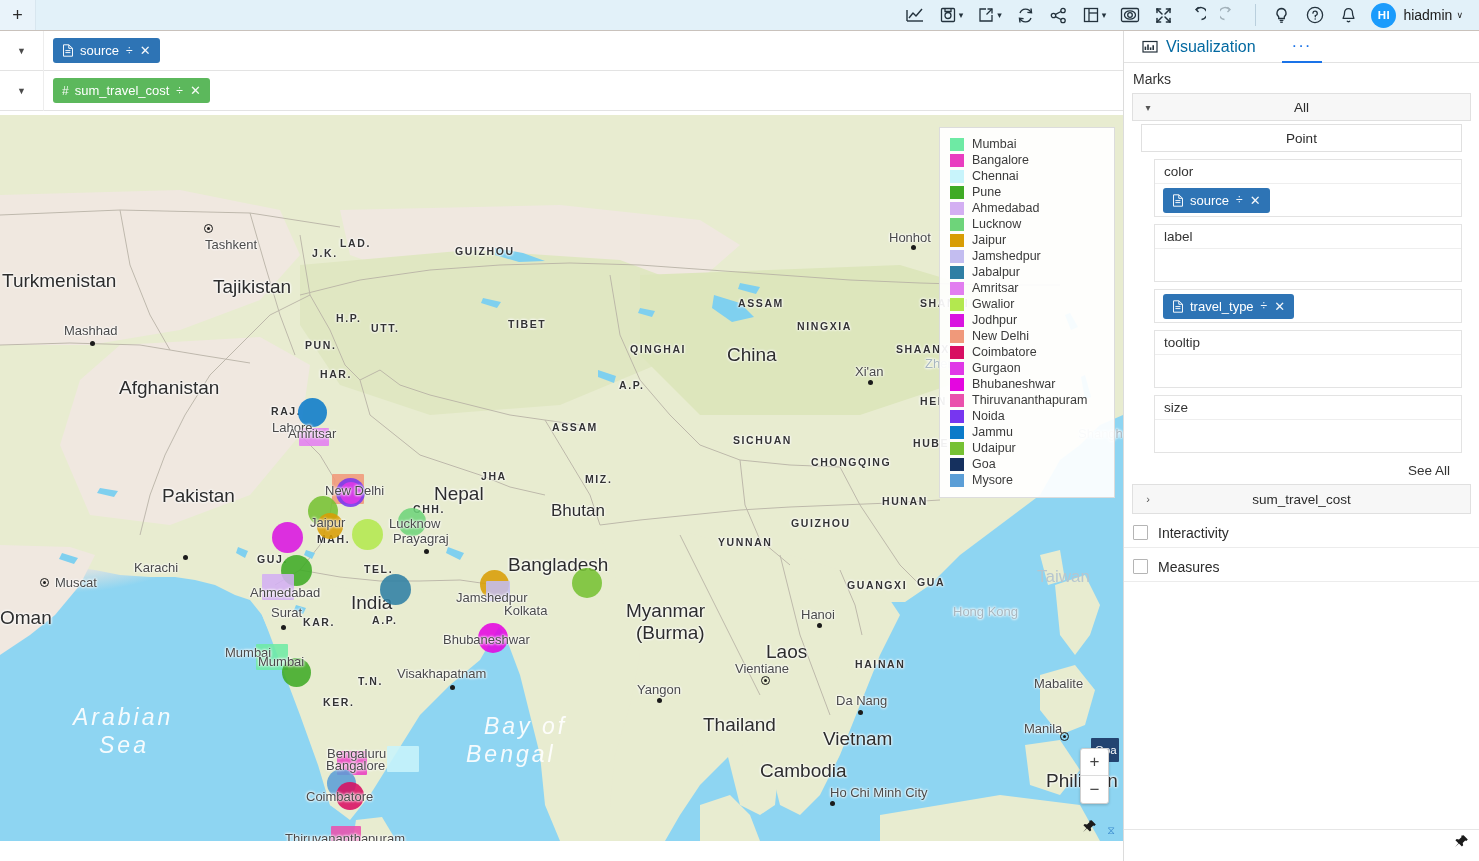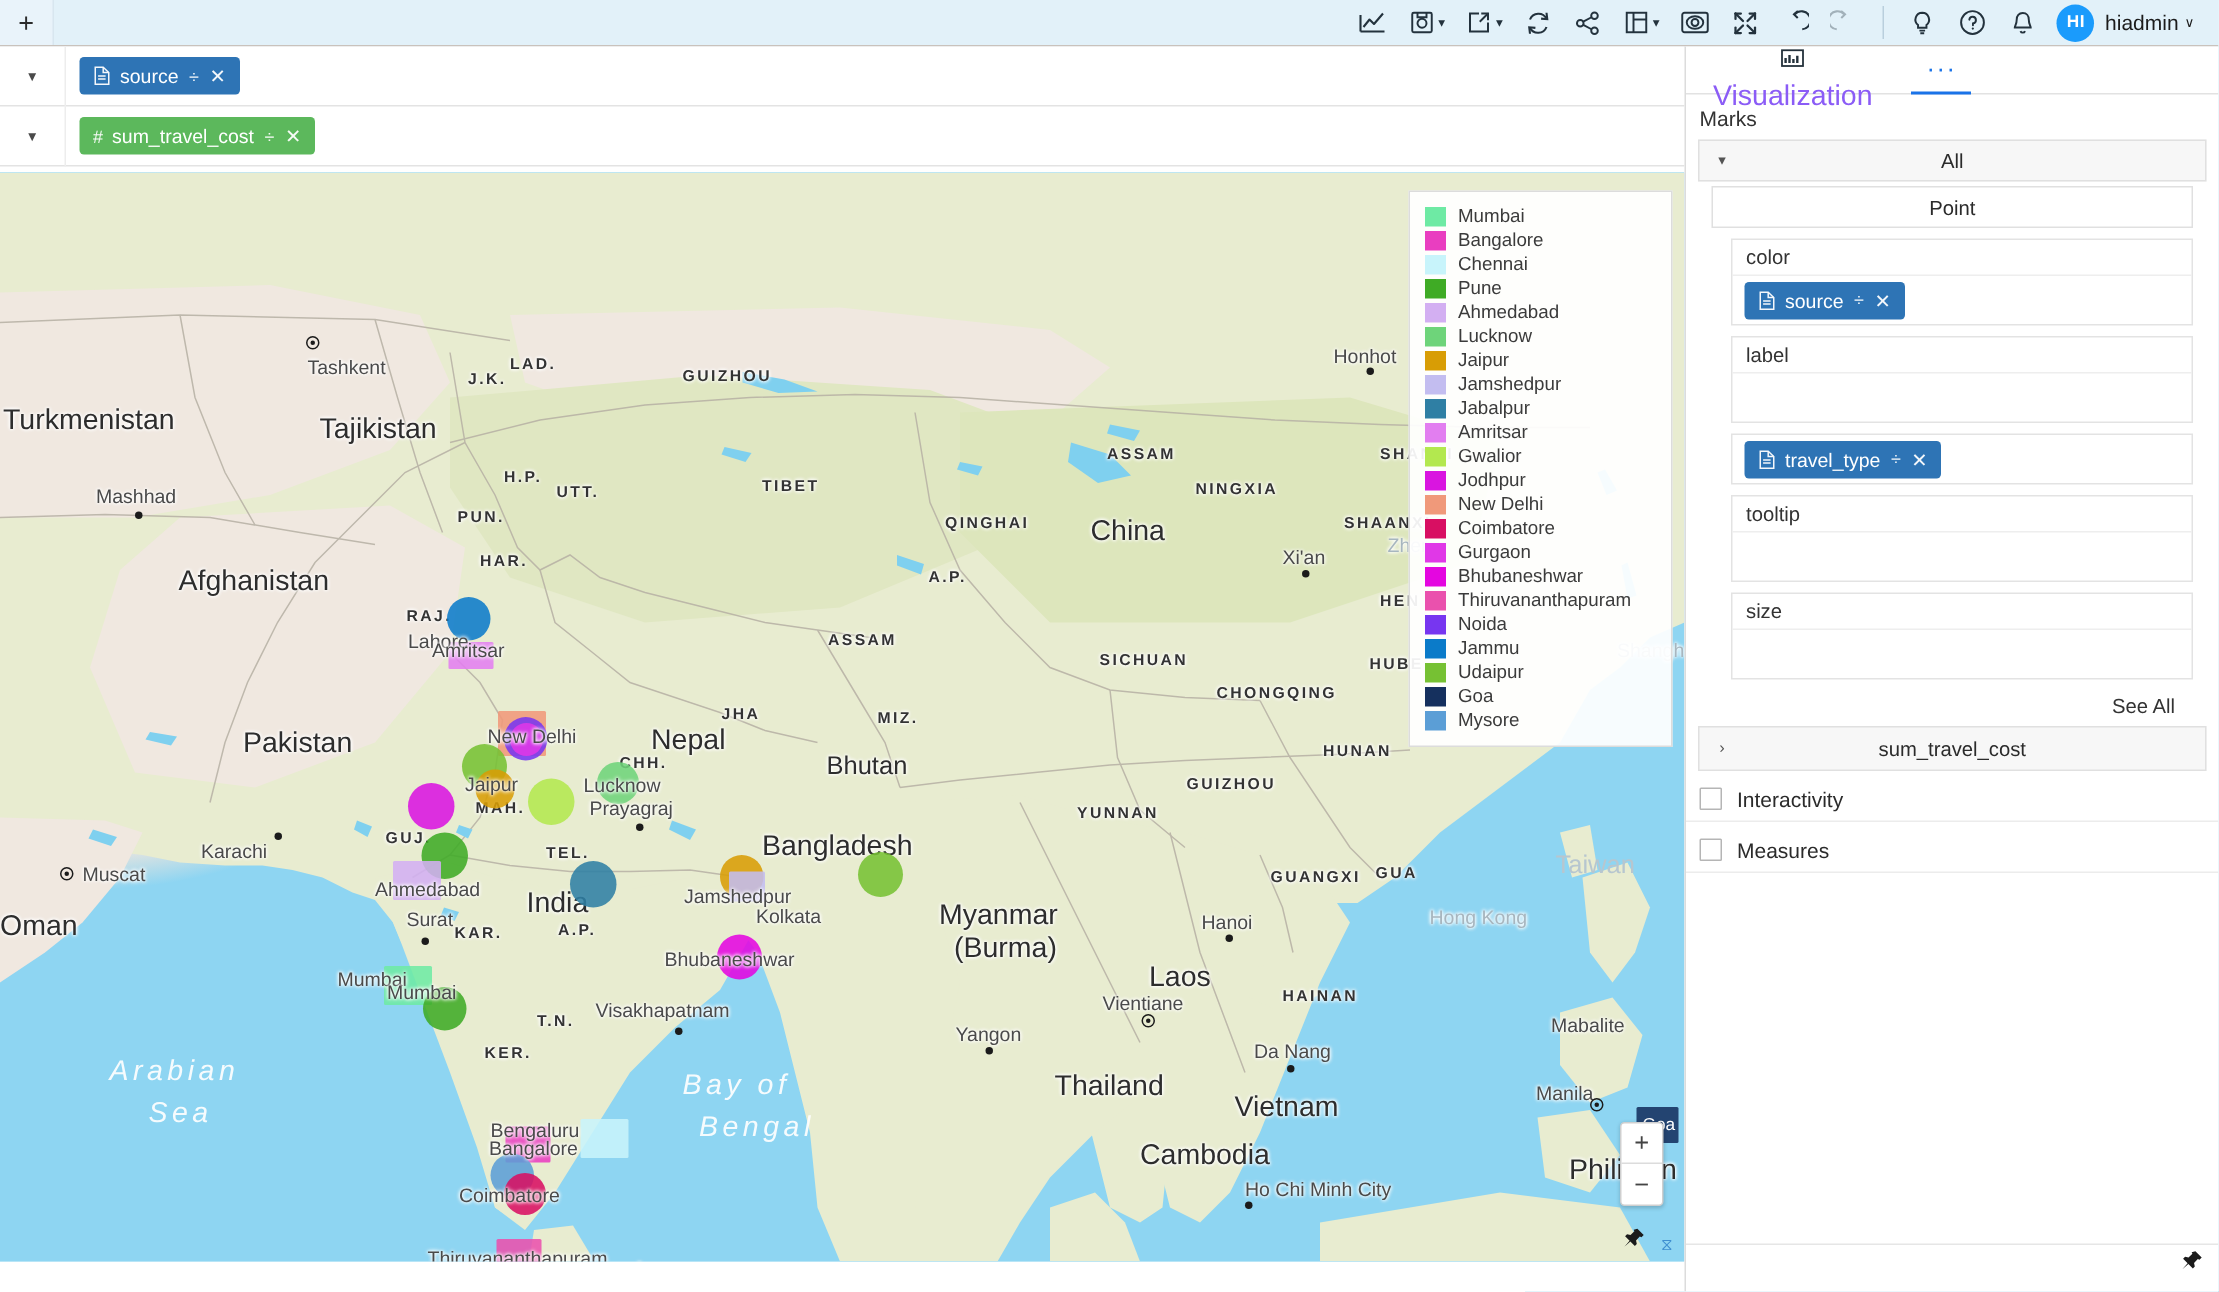--- a/index.html
+++ b/index.html
@@ -103,21 +103,21 @@
     white-space: nowrap;
     pointer-events: none;
     text-shadow: 0 0 3px #fff, 0 0 3px #fff, 0 0 2px #fff;
   }
   .lbl-country { font-size: 17px; color: #2d2d2d; }
   .lbl-country.big { font-size: 19px; text-align: center; }
   .lbl-state { font-size: 10.5px; font-weight: bold; letter-spacing: 1.6px; color: #333; }
   .lbl-city { font-size: 13px; color: #4a4a4a; }
   .lbl-city.small { font-size: 11.5px; }
   .lbl-sea {
-    font-size: 19px; color: #ffffff; font-style: italic; letter-spacing: 3px;
+    font-size: 23px; color: #ffffff; font-style: italic; letter-spacing: 3px;
     text-shadow: none; opacity: .92;
   }
   .citydot {
     position: absolute; width: 5px; height: 5px; border-radius: 50%;
     background: #1b1b1b; pointer-events: none;
   }
   .capdot {
     position: absolute; width: 9px; height: 9px; border-radius: 50%;
     border: 1.6px solid #1b1b1b; background: transparent; pointer-events: none;
   }
@@ -168,21 +168,21 @@
   .rpanel {
     position: absolute; right: 0; top: 31px; width: 356px; height: 830px;
     background: #fff; border-left: 1px solid #dcdcdc;
   }
   .rp-tabs {
     display: flex; align-items: center; height: 32px;
     border-bottom: 1px solid #e2e2e2; padding-left: 18px; gap: 8px;
   }
   .rp-tab {
     display: flex; align-items: center; gap: 8px;
-    height: 32px; font-size: 19px; color: #8b5cf6; cursor: pointer; flex-direction: column;
+    height: 32px; font-size: 16px; color: #0369a1; cursor: pointer;
   }
   .rp-tab .vicon { color: #24313b; display: flex; }
   .rp-dots {
     margin-left: 18px; height: 32px; width: 40px;
     display: flex; align-items: center; justify-content: center;
     font-size: 17px; color: #1a73e8; letter-spacing: 1px;
     border-bottom: 2.5px solid #1a73e8; cursor: pointer;
   }
   .rp-section-title {
     font-size: 14px; color: #333; padding: 8px 0 6px 9px;
@@ -486,21 +486,21 @@
         <path d="M296,490 l10,3 l-3,6 l-9,-4 Z"></path>
         <path d="M306,435 l9,3 l-3,6 l-8,-4 Z"></path>
         <path d="M448,432 l16,6 l-4,7 l-14,-7 Z"></path>
         <path d="M100,373 l18,3 l-4,6 l-17,-4 Z"></path>
         <path d="M62,438 l16,5 l-4,6 l-15,-5 Z"></path>
       </g>
     </svg>
 
     <div class="maplabel lbl-sea" style="left:73px;top:589px">Arabian</div>
     <div class="maplabel lbl-sea" style="left:99px;top:617px">Sea</div>
-    <div class="maplabel lbl-sea" style="left:455px;top:598px">Bay of</div>
+    <div class="maplabel lbl-sea" style="left:484px;top:598px">Bay of</div>
     <div class="maplabel lbl-sea" style="left:466px;top:626px">Bengal</div>
 
     <div class="maplabel lbl-country big" style="left:2px;top:155px">Turkmenistan</div>
     <div class="maplabel lbl-country big" style="left:213px;top:161px">Tajikistan</div>
     <div class="maplabel lbl-country big" style="left:119px;top:262px">Afghanistan</div>
     <div class="maplabel lbl-country big" style="left:162px;top:370px">Pakistan</div>
     <div class="maplabel lbl-country big" style="left:727px;top:229px">China</div>
     <div class="maplabel lbl-country big" style="left:434px;top:368px">Nepal</div>
     <div class="maplabel lbl-country" style="left:551px;top:386px">Bhutan</div>
     <div class="maplabel lbl-country big" style="left:351px;top:477px">India</div>

